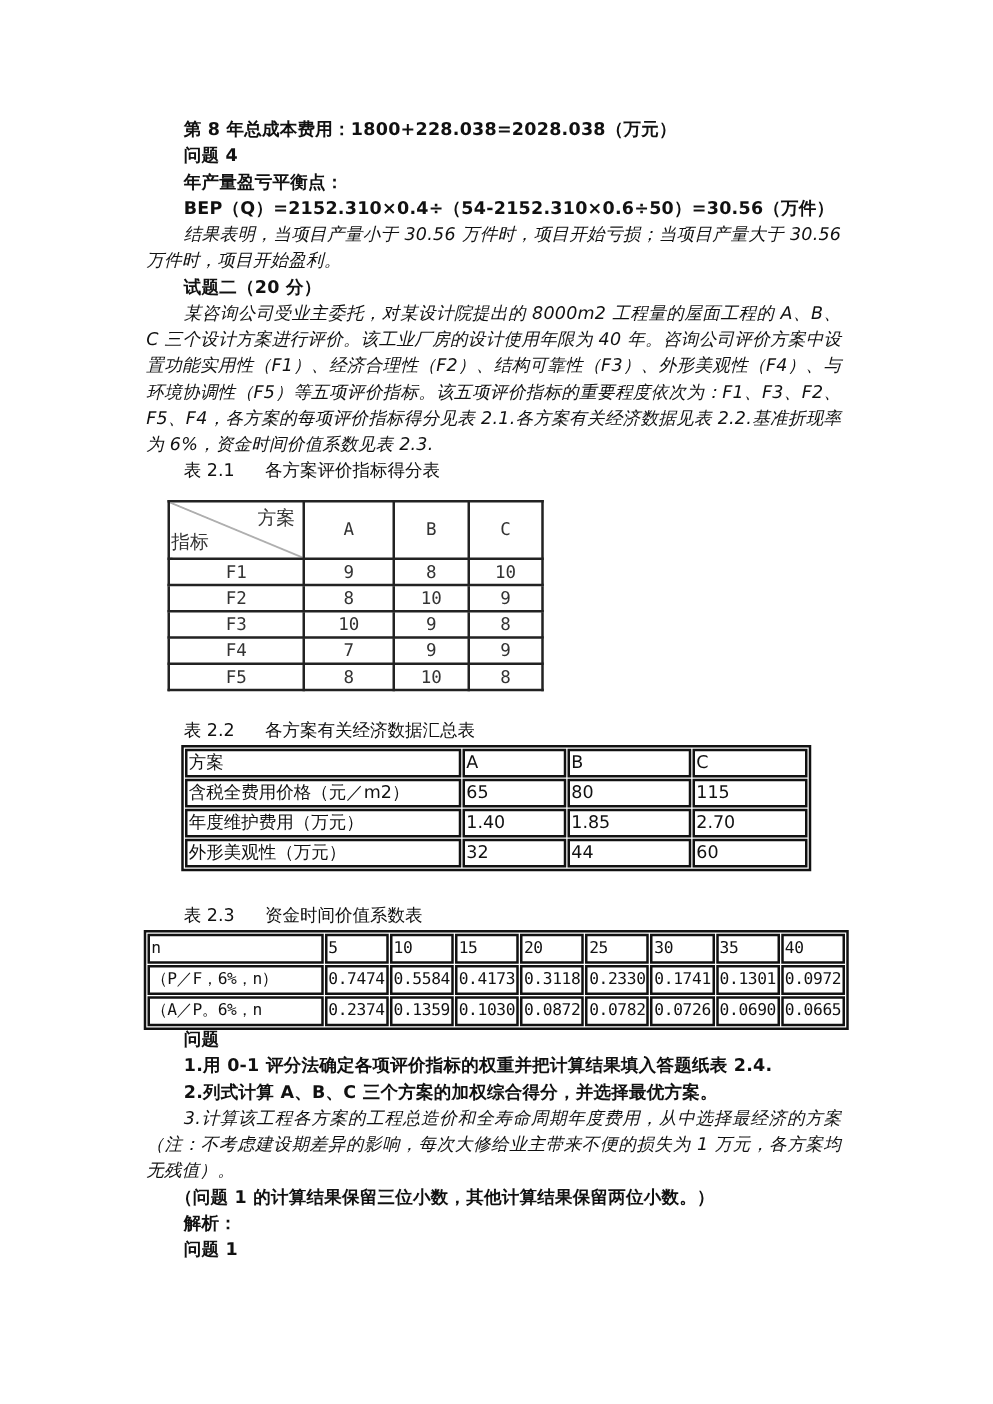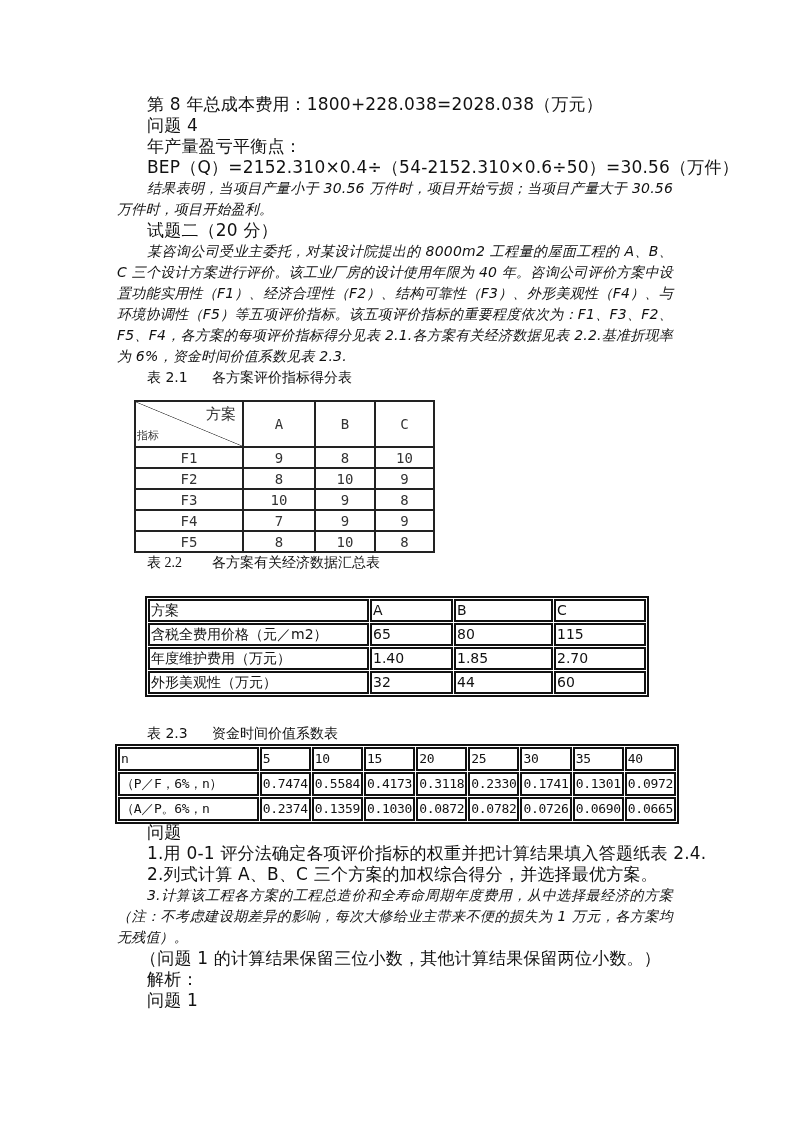--- a/index.html
+++ b/index.html
@@ -1,32 +1,32 @@
 <!DOCTYPE html>
 <html><head>
 <meta charset="utf-8">
 <style>
   html, body { margin: 0; padding: 0; background: #ffffff; }
   body { width: 794px; height: 1123px; position: relative; overflow: hidden;
          font-family: "DejaVu Sans", "Liberation Sans", sans-serif; color: #111; }
   .page { position: absolute; left: 0; top: 0; width: 794px; height: 1123px; }
-  .line { position: absolute; left: 117px; width: 556px; font-size: 17px; line-height: 21px; white-space: nowrap; letter-spacing: 0.2px; }
+  .line { position: absolute; left: 117px; width: 556px; font-size: 14px; line-height: 21px; white-space: nowrap; letter-spacing: 0.2px; font-weight: bold; }
   .ind { left: 147px; }
   .para { position: absolute; left: 117px; width: 556px; font-size: 14px; line-height: 21px; text-indent: 30px; text-align: justify; letter-spacing: 0.2px; font-style: italic; }
   .caption { position: absolute; font-size: 14px; line-height: 21px; white-space: nowrap; }
   .caption .num { display: inline-block; width: 65px; }
 
   
   table.t1 { position: absolute; left: 134px; top: 400px; width: 301px; border-collapse: collapse; font-size: 14px; font-family: "DejaVu Sans Mono", "Liberation Mono", monospace; }
   table.t1 td { border: 2px solid #222; text-align: center; height: 19px; padding: 0; color: #333; }
   table.t1 tr.hdr td { height: 44px; }
   table.t1 td.diag { position: relative; width: 106px; padding: 0;
      background: linear-gradient(to top right, transparent calc(50% - 0.7px), #555 50%, transparent calc(50% + 0.7px)); }
   table.t1 td.diag .tr { position: absolute; right: 6px; top: 3px; font-family: "DejaVu Sans", sans-serif; font-size: 15px; }
-  table.t1 td.diag .bl { position: absolute; left: 1px; bottom: 3px; font-family: "DejaVu Sans", sans-serif; font-size: 11px; }
+  table.t1 td.diag .bl { position: absolute; left: 1px; bottom: 3px; font-family: "DejaVu Sans", sans-serif; font-size: 15px; }
 
   
   table.dbl { position: absolute; border-collapse: separate; border-spacing: 1px; border: 2px solid #111; font-size: 14px; }
   table.dbl td { border: 2px solid #111; padding: 0 1px; text-align: left; white-space: nowrap; height: 19px; line-height: 19px; }
   table.t2 { left: 145px; top: 596px; width: 504px; }
   table.t3 { left: 115px; top: 744px; width: 564px; font-family: "DejaVu Sans Mono", "Liberation Mono", monospace; font-size: 13px; letter-spacing: -0.3px; }
   table.t3 td { height: 20px; line-height: 20px; }
 </style>
 </head>
 <body>
@@ -82,21 +82,21 @@
     </tr>
     <tr>
       <td>F5</td>
       <td>8</td>
       <td>10</td>
       <td>8</td>
     </tr>
   </tbody>
     </table>
 
-  <div class="caption" style="left:147px; top:552px;font-family:Liberation Serif, serif;">
+  <div class="caption" style="left:147px; top:575px;">
     <span class="num">表 2.2</span><span>各方案有关经济数据汇总表</span>
   </div>
   <table class="dbl t2">
     <tbody>
         <tr>
       <td style="width:215px;">方案</td>
       <td style="width:77px;">A</td>
       <td style="width:93px;">B</td>
       <td>C</td>
     </tr>

